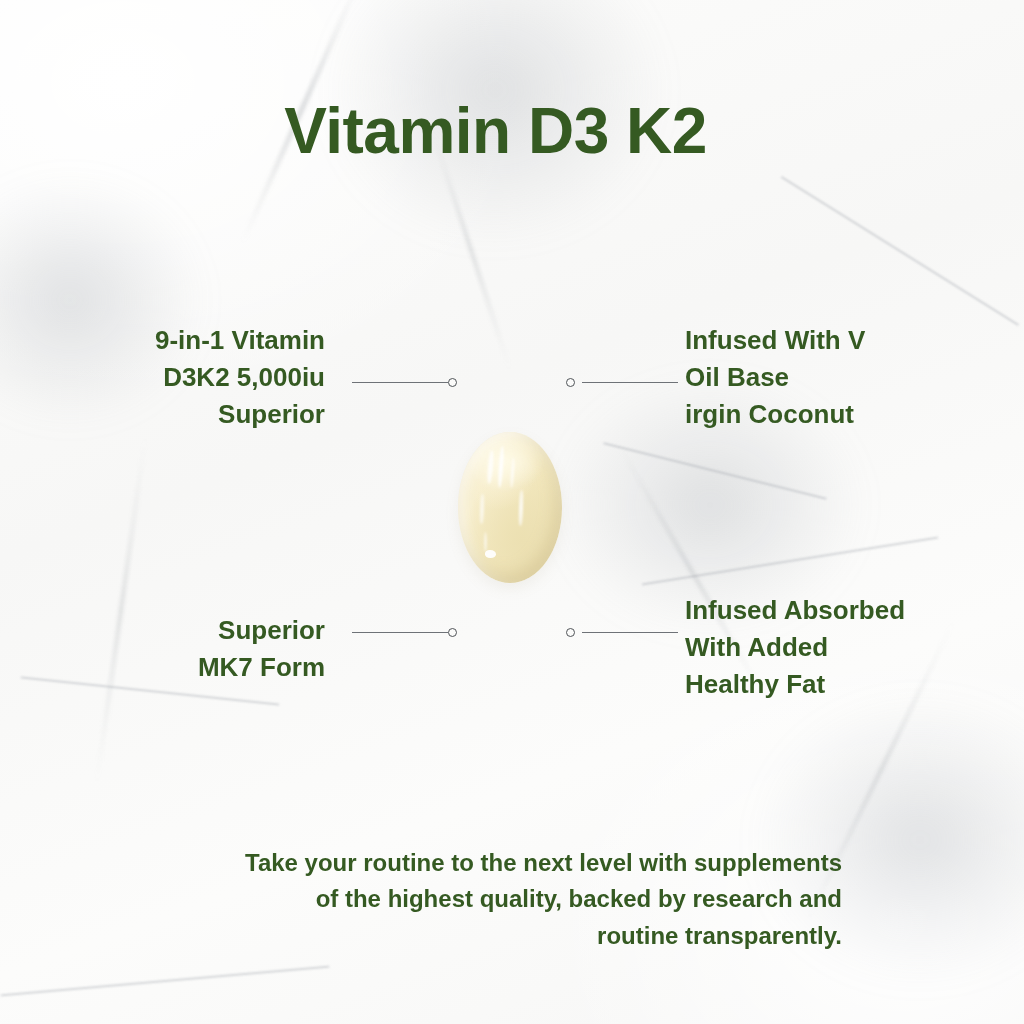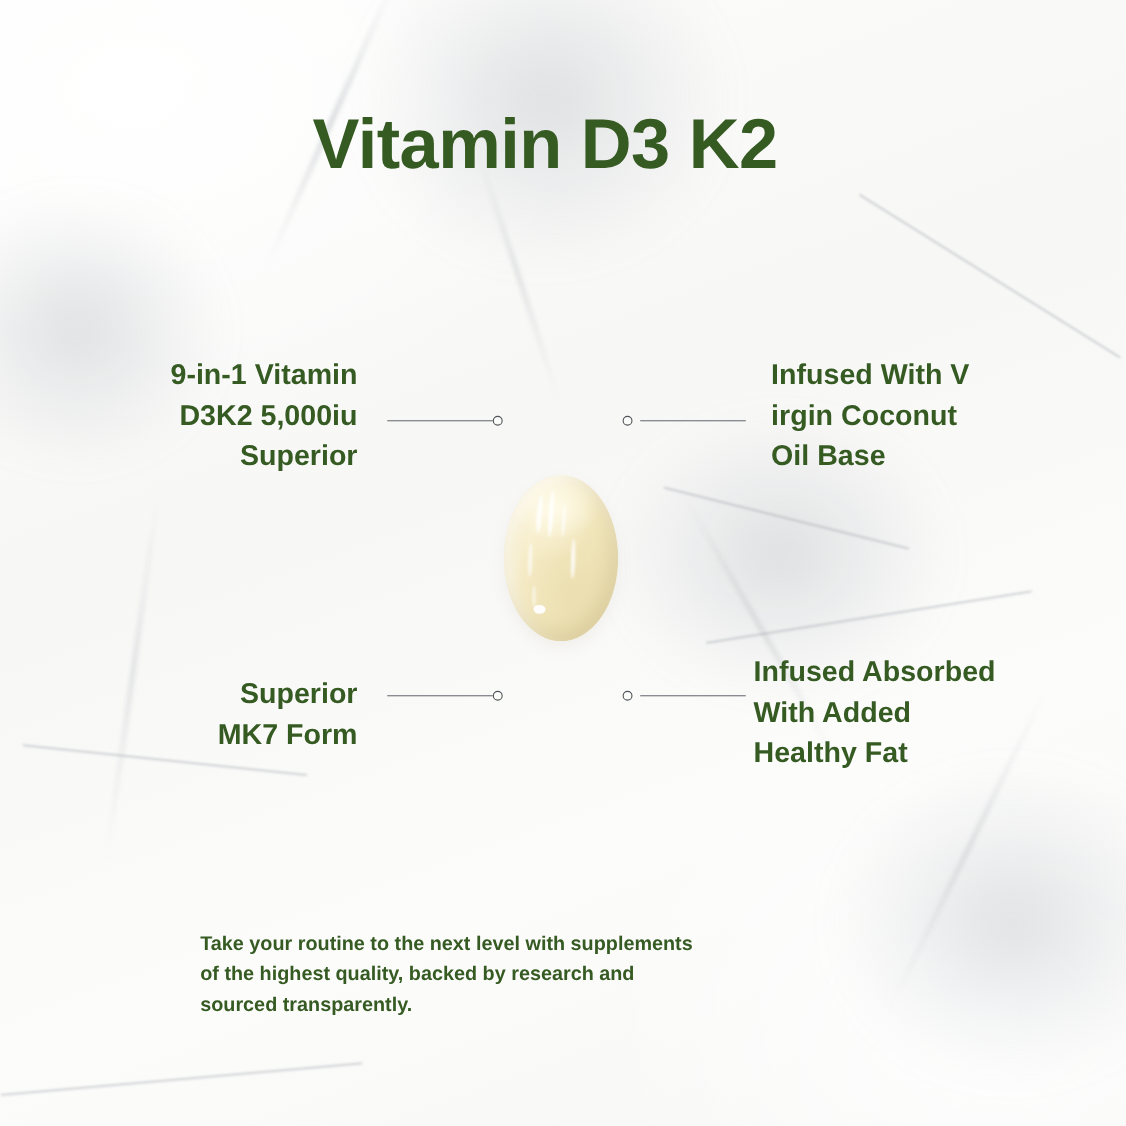--- a/index.html
+++ b/index.html
@@ -64,21 +64,21 @@
     position: absolute;
     width: 230px;
     font-size: 26px;
     font-weight: 600;
     line-height: 1.42;
     color: #355A22;
   }
   .feature.left  { text-align: right; left: 95px; }
   .feature.right { text-align: left;  left: 685px; }
   .f-tl { top: 322px; }
-  .f-tr { top: 322px; margin-left: 16px; }
+  .f-tr { top: 322px; }
   .f-bl { top: 592px; margin-top: 20px; }
   .f-br { top: 592px; }
 
   
   .connector {
     position: absolute;
     height: 12px;
   }
   .connector .rule {
     position: absolute;
@@ -159,22 +159,22 @@
     background: radial-gradient(ellipse at 45% 40%, rgba(255,252,235,0.85) 0%, rgba(255,252,235,0) 70%);
     filter: blur(2px);
   }
 
   
   .tagline {
     position: absolute;
     top: 845px;
     left: 182px;
     width: 660px;
-    text-align: left;
-    font-size: 18px;
+    text-align: right;
+    font-size: 24px;
     font-weight: 600;
     line-height: 1.52;
     color: #355A22;
   }
 </style>
 </head>
 <body>
 
 <div id="canvas">
 
@@ -197,22 +197,22 @@
   <div class="title">Vitamin D3 K2</div>
 
   <div class="feature left f-tl">
     <div>9-in-1 Vitamin</div>
     <div>D3K2 5,000iu</div>
     <div>Superior</div>
   </div>
 
   <div class="feature right f-tr">
     <div>Infused With V</div>
+    <div>Oil Base</div>
     <div>irgin Coconut</div>
-    <div>Oil Base</div>
   </div>
 
   <div class="feature left f-bl">
     <div>Superior</div>
     <div>MK7 Form</div>
   </div>
 
   <div class="feature right f-br">
     <div>Infused Absorbed</div>
     <div>With Added</div>
@@ -243,16 +243,16 @@
     <div class="cap-hl cap-hl-c"></div>
     <div class="cap-hl cap-hl-d"></div>
     <div class="cap-hl cap-hl-e"></div>
     <div class="cap-hl cap-hl-f"></div>
     <div class="cap-speck"></div>
   </div>
 
   <div class="tagline">
     <div>Take your routine to the next level with supplements</div>
     <div>of the highest quality, backed by research and</div>
-    <div>sourced transparently.</div>
+    <div>routine transparently.</div>
   </div>
 
 </div>
 
 </body></html>

